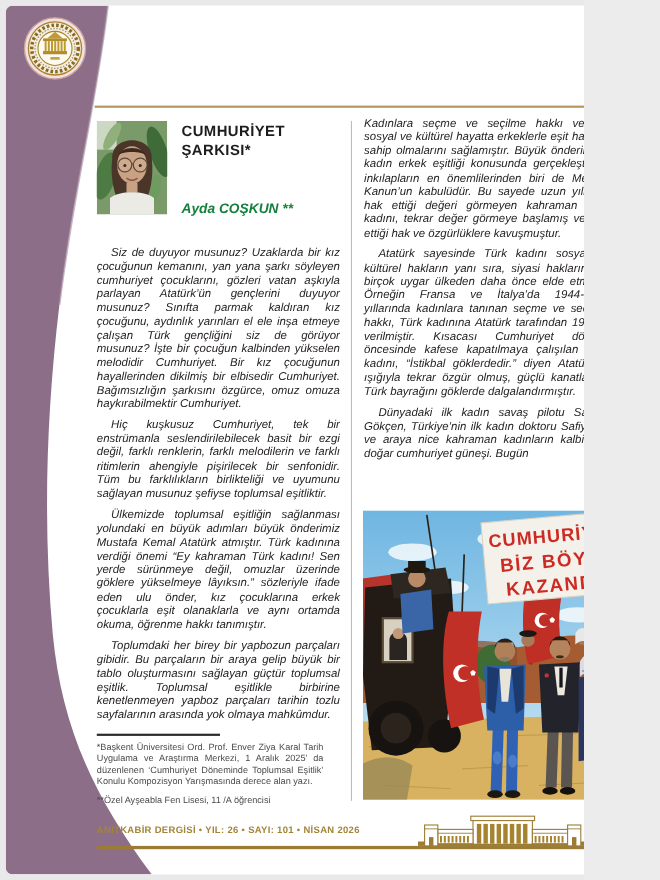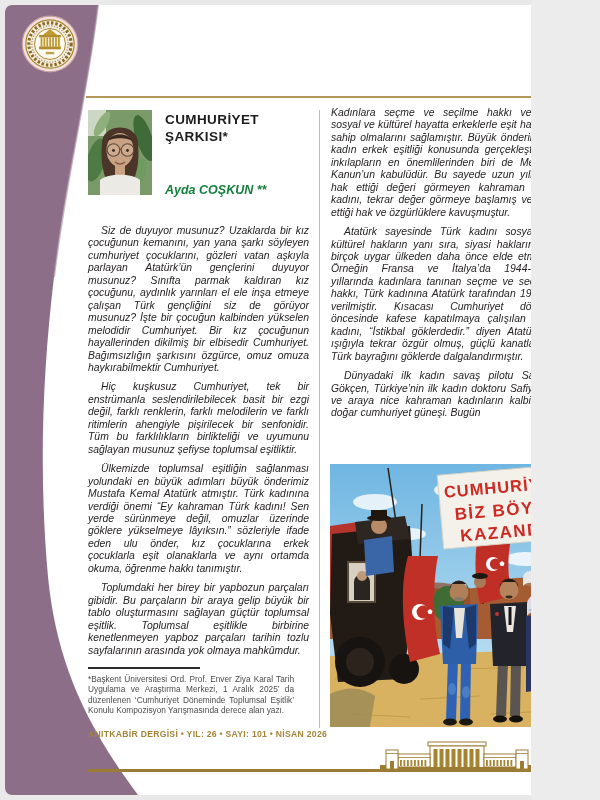--- a/index.html
+++ b/index.html
@@ -21,21 +21,21 @@
   .col-right{left:326px;top:102px;width:223px;}
   .col-right p:first-child{text-indent:0;}
   .divider{left:314px;top:105px;width:1px;height:618px;background:#bcbcbc;}
   
   .fnrule{left:83px;top:662px;width:112px;height:2px;background:#2a2a2a;}
   .footnotes{left:83px;top:669px;width:222px;font-size:8.3px;line-height:10.4px;color:#4b4b4b;
              text-align:justify;}
   .footnotes p{margin:0 16px 6px 0;}
   
   .pagenum{left:30px;top:794px;width:36px;text-align:right;font-size:11px;color:#f4eef2;}
-  .footerline{left:83px;top:724px;font-size:8.6px;letter-spacing:.3px;color:#a28539;font-weight:bold;}
+  .footerline{left:83px;top:744px;font-size:8.6px;letter-spacing:.3px;color:#a28539;font-weight:bold;}
   .footerrule{left:83px;top:764px;width:462px;height:2.5px;background:#9c7c35;}
   .building{left:373px;top:735px;}
   .photo-frame{left:325px;top:459px;width:226px;height:263px;}
   .authorphoto{left:83px;top:105px;width:64px;height:85px;}
   .emblem{left:16px;top:10px;width:58px;height:58px;}
 </style>
 </head>
 <body>
 
 <div class="frame">
@@ -225,20 +225,21 @@
       <rect x="110" y="6" width="140" height="74" fill="#f4f1ea" stroke="#d8d2c4" stroke-width="1"></rect>
       <text x="178" y="29" text-anchor="middle" font-family="Liberation Sans, sans-serif" font-size="16.5" font-weight="bold" fill="#cc2a22" letter-spacing="1">CUMHURİYETİ</text>
       <text x="176" y="52" text-anchor="middle" font-family="Liberation Sans, sans-serif" font-size="17" font-weight="bold" fill="#cc2a22" letter-spacing="1.5">BİZ BÖYLE</text>
       <text x="178" y="74" text-anchor="middle" font-family="Liberation Sans, sans-serif" font-size="17" font-weight="bold" fill="#cc2a22" letter-spacing="1.5">KAZANDIK</text>
     </g>
   </svg>
 
   <div class="abs fnrule"></div>
   <div class="abs footnotes">
     <p>*Başkent Üniversitesi Ord. Prof. Enver Ziya Karal Tarih Uygulama ve Araştırma Merkezi, 1 Aralık 2025’ da düzenlenen ‘Cumhuriyet Döneminde Toplumsal Eşitlik’ Konulu Kompozisyon Yarışmasında derece alan yazı.</p>
+    <p>**Özel Ayşeabla Fen Lisesi, 11 /A öğrencisi</p>
   </div>
 
   <div class="abs pagenum">44</div>
   <div class="abs footerline">ANITKABİR DERGİSİ • YIL: 26 • SAYI: 101 • NİSAN 2026</div>
   <div class="abs footerrule"></div>
 
   <svg class="abs building" width="160" height="32" viewBox="0 0 160 32">
     <g stroke="#9c7c35" fill="#ffffff" stroke-width="1">
       <rect x="50" y="2" width="58" height="4"></rect>
       <rect x="52" y="6" width="54" height="23"></rect>

